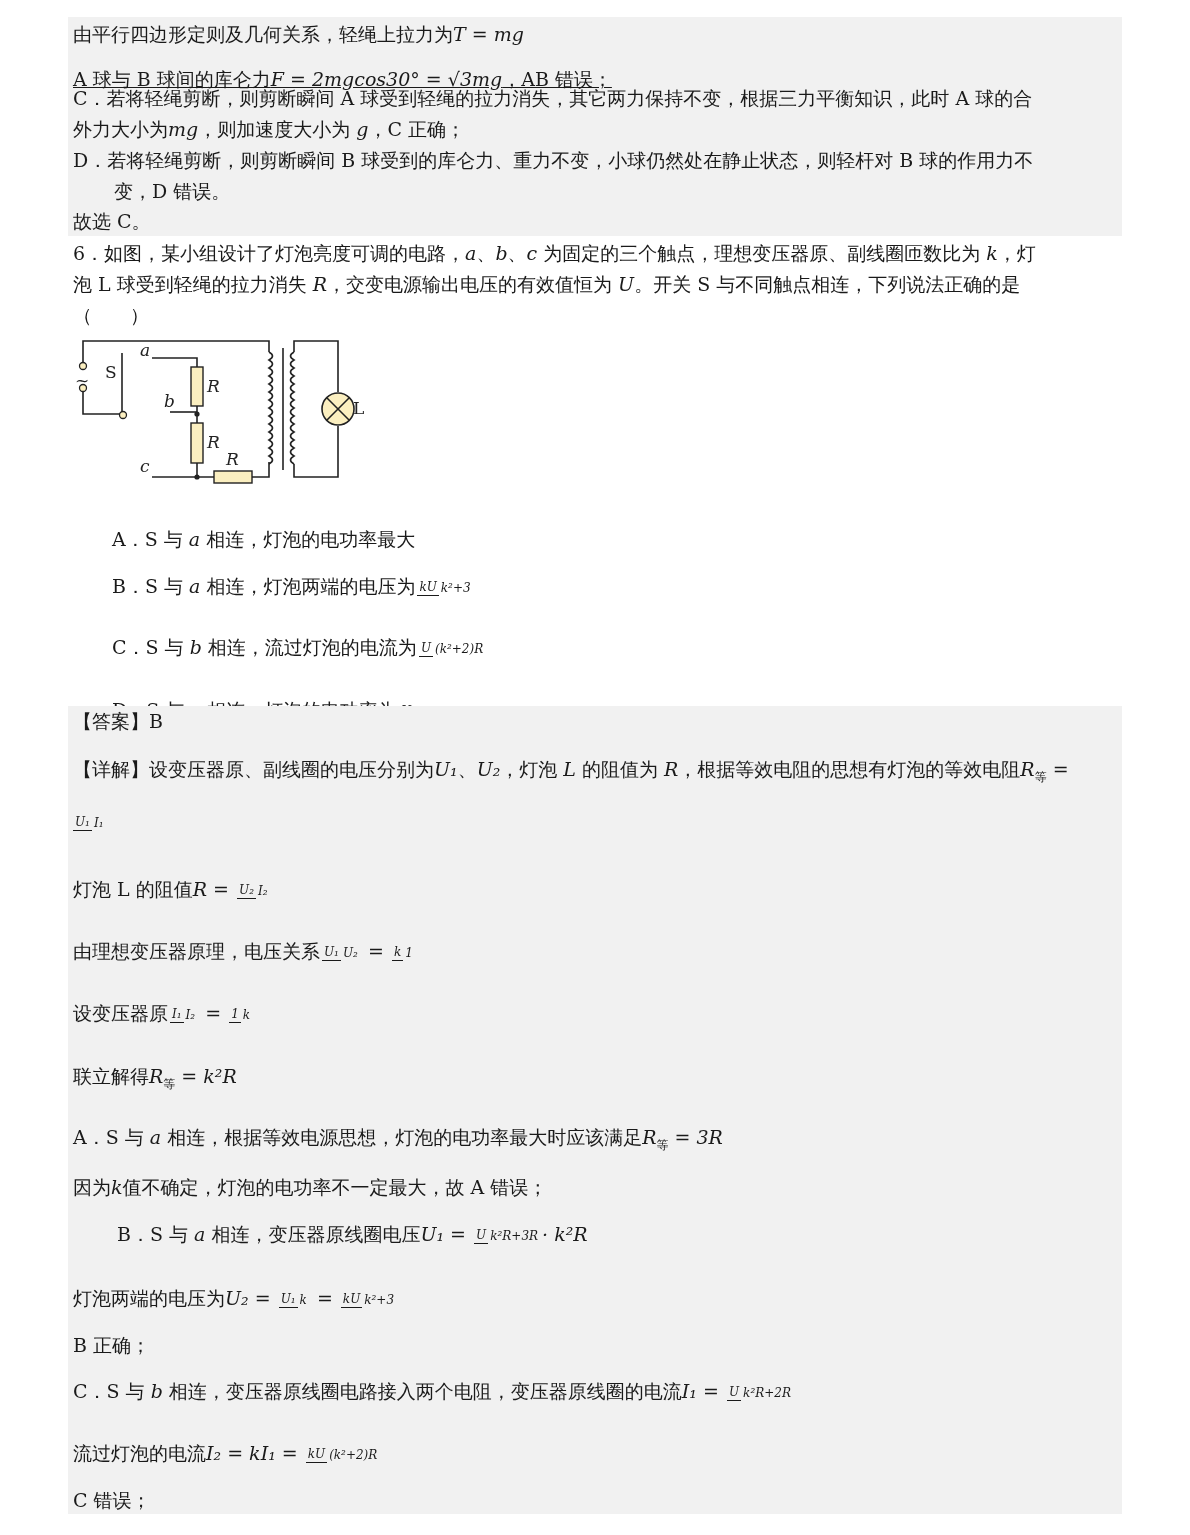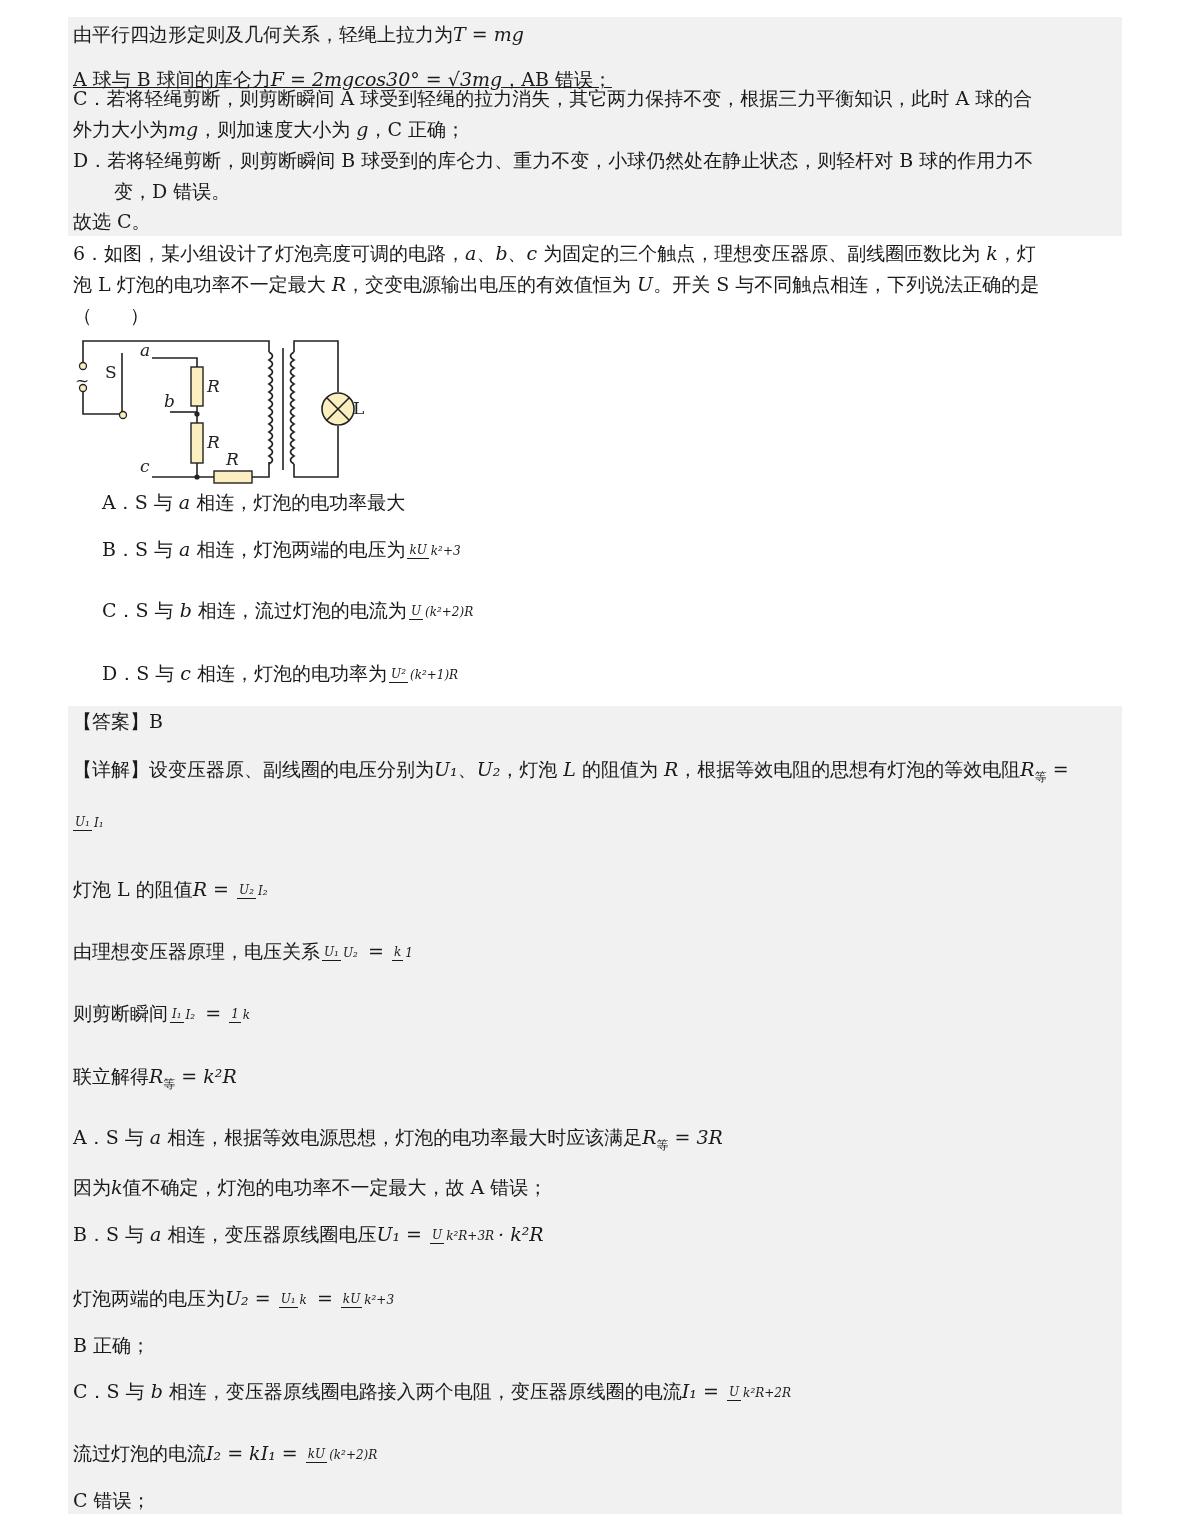--- a/index.html
+++ b/index.html
@@ -4,21 +4,21 @@
 <style>
   html, body { margin: 0; padding: 0; background: #ffffff; }
   body {
     width: 1190px; height: 1535px; position: relative; overflow: hidden;
     font-family: "DejaVu Serif", "Liberation Serif", serif;
     color: #1a1a1a; font-size: 19px;
   }
   .abs { position: absolute; }
   .gray { background: #f1f1f1; }
   .line { position: absolute; left: 73px; white-space: nowrap; line-height: 26px; font-size: 19px; }
-  .opt { position: absolute; left: 102px; white-space: nowrap; line-height: 26px; font-size: 19px; }
+  .opt { position: absolute; left: 112px; white-space: nowrap; line-height: 26px; font-size: 19px; margin-top: 37px; }
   .m { font-family: "DejaVu Serif", "Liberation Serif", serif; font-style: italic; }
   .mu { font-family: "DejaVu Serif", "Liberation Serif", serif; font-style: normal; }
   .i { font-style: italic; }
   .frac {
     display: inline-flex; flex-direction: row; align-items: center;
     vertical-align: middle; font-size: 12px; line-height: 13px;
     font-family: "DejaVu Serif", serif; font-style: italic; margin: 0 2px;
   }
   .frac .num { padding: 0 2px 1px; border-bottom: 1.3px solid #1a1a1a; }
   .frac .den { padding: 1px 2px 0; }
@@ -40,21 +40,21 @@
   <span>外力大小为</span><span class="m">mg</span><span>，则加速度大小为 </span><span class="m">g</span><span>，C 正确；</span>
 </div>
 <div class="line" style="top:147px;">D．若将轻绳剪断，则剪断瞬间 B 球受到的库仑力、重力不变，小球仍然处在静止状态，则轻杆对 B 球的作用力不</div>
 <div class="line" style="top:178px;margin-left:41px;">变，D 错误。</div>
 <div class="line" style="top:208px;">故选 C。</div>
 
 <div class="line" style="top:240px;">
   <span>6．</span><span>如图，某小组设计了灯泡亮度可调的电路，</span><span class="i">a</span><span>、</span><span class="i">b</span><span>、</span><span class="i">c</span><span> 为固定的三个触点，理想变压器原、副线圈匝数比为 </span><span class="i">k</span><span>，灯</span>
 </div>
 <div class="line" style="top:271px;">
-  <span>泡 L 灯泡的电功率不一定最大 </span><span class="i">R</span><span>，交变电源输出电压的有效值恒为 </span><span class="i">U</span><span>。开关 S 与不同触点相连，下列说法正确的是</span>
+  <span>泡 L 球受到轻绳的拉力消失 </span><span class="i">R</span><span>，交变电源输出电压的有效值恒为 </span><span class="i">U</span><span>。开关 S 与不同触点相连，下列说法正确的是</span>
 </div>
 <div class="line" style="top:302px;">（　　）</div>
 
 <svg class="abs" style="left:72px; top:334px;" width="300" height="150" viewBox="0 0 300 150">
   <g stroke="#222" stroke-width="1.6" fill="none">
 
     <polyline points="11,28 11,7 197,7 197,18"></polyline>
     <polyline points="11,58 11,80 48,80"></polyline>
 
     <line x1="50" y1="19" x2="50" y2="78"></line>
@@ -156,42 +156,42 @@
   <span>由理想变压器原理，电压关系</span><span class="frac">
       <span class="num">U₁</span>
       <span class="den">U₂</span>
     </span><span class="mu"> = </span><span class="frac">
       <span class="num">k</span>
       <span class="den">1</span>
     </span>
 </div>
 
 <div class="line" style="top:1000px;">
-  <span>则剪断瞬间</span><span class="frac">
+  <span>设变压器原</span><span class="frac">
       <span class="num">I₁</span>
       <span class="den">I₂</span>
     </span><span class="mu"> = </span><span class="frac">
       <span class="num">1</span>
       <span class="den">k</span>
     </span>
 </div>
 
 <div class="line" style="top:1063px;">
   <span>联立解得</span><span class="m">R</span><sub class="s">等</sub><span class="m"> = k²R</span>
 </div>
 
 <div class="line" style="top:1124px;">
   <span>A．S 与 </span><span class="i">a</span><span> 相连，根据等效电源思想，灯泡的电功率最大时应该满足</span><span class="m">R</span><sub class="s">等</sub><span class="m"> = 3R</span>
 </div>
 
 <div class="line" style="top:1174px;">
   <span>因为</span><span class="m">k</span><span>值不确定，灯泡的电功率不一定最大，故 A 错误；</span>
 </div>
 
-<div class="line" style="top:1221px;">
+<div class="line" style="top:1221px;margin-left:44px;">
   <span>B．S 与 </span><span class="i">a</span><span> 相连，变压器原线圈电压</span><span class="m">U₁ = </span><span class="frac">
       <span class="num">U</span>
       <span class="den">k²R+3R</span>
     </span><span class="m">· k²R</span>
 </div>
 
 <div class="line" style="top:1285px;">
   <span>灯泡两端的电压为</span><span class="m">U₂ = </span><span class="frac">
       <span class="num">U₁</span>
       <span class="den">k</span>

